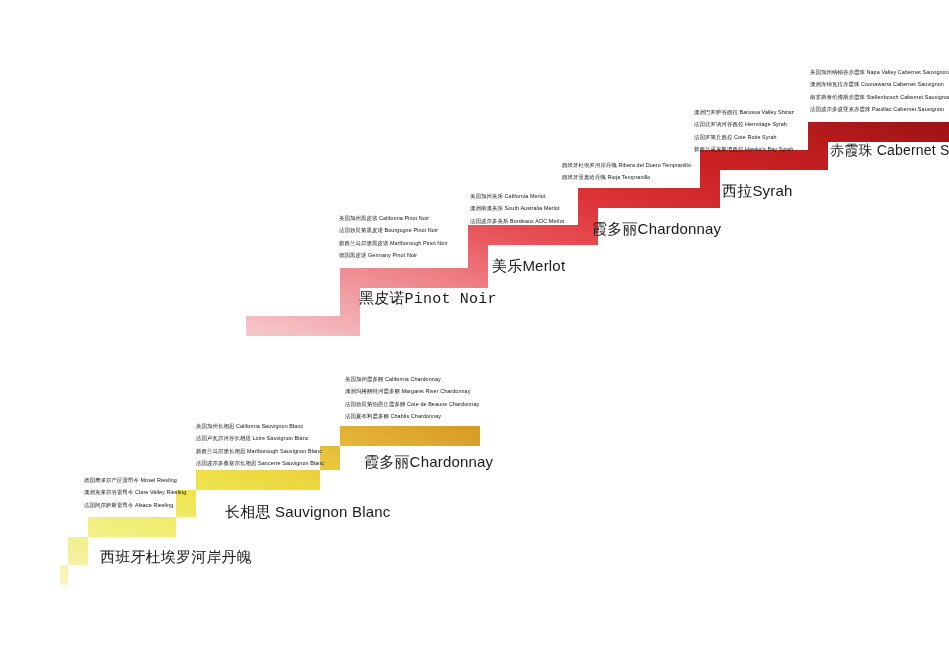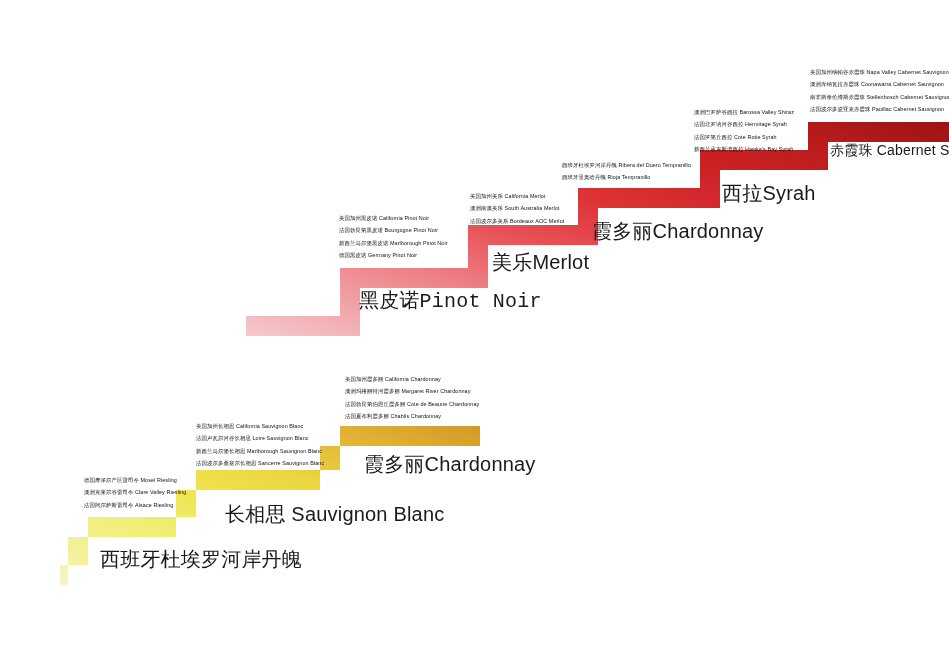--- a/index.html
+++ b/index.html
@@ -5,21 +5,21 @@
   html,body{margin:0;padding:0;}
   body{
     width:949px;height:660px;background:#ffffff;overflow:hidden;position:relative;
     font-family:"Liberation Sans","DejaVu Sans",sans-serif;
   }
   #stage{position:absolute;inset:0;width:949px;height:660px;}
   svg.ribbon{position:absolute;left:0;top:0;width:949px;height:660px;pointer-events:none;}
 
   .variety-label{
     position:absolute;white-space:nowrap;color:#1a1a1a;
-    font-size:20px;letter-spacing:.2px;line-height:1;
+    font-size:15px;letter-spacing:.2px;line-height:1;
   }
   .variety-label.small{font-size:14px;}
 
   .region-group{position:absolute;white-space:nowrap;}
   .region-line{
     font-size:5.4px;color:#111;line-height:1;margin-bottom:7px;white-space:nowrap;
     letter-spacing:.1px;
   }
   .region-line:last-child{margin-bottom:0;}
 </style>
@@ -104,21 +104,21 @@
 
   <div class="variety-label" style="left:359px;top:292px;font-family:Liberation Mono, monospace;">黑皮诺Pinot Noir</div>
 
   <div class="region-group" style="left:339px;top:216px;">
     <div class="region-line">美国加州黑皮诺 California Pinot Noir</div>
     <div class="region-line">法国勃艮第黑皮诺 Bourgogne Pinot Noir</div>
     <div class="region-line">新西兰马尔堡黑皮诺 Marlborough Pinot Noir</div>
     <div class="region-line">德国黑皮诺 Germany Pinot Noir</div>
   </div>
 
-  <div class="variety-label" style="left:492px;top:252px;">美乐Merlot</div>
+  <div class="variety-label" style="left:492px;top:258px;">美乐Merlot</div>
 
   <div class="region-group" style="left:470px;top:194px;">
     <div class="region-line">美国加州美乐 California Merlot</div>
     <div class="region-line">澳洲南澳美乐 South Australia Merlot</div>
     <div class="region-line">法国波尔多美乐 Bordeaux AOC Merlot</div>
   </div>
 
   <div class="variety-label" style="left:592px;top:221px;">霞多丽Chardonnay</div>
 
   <div class="region-group" style="left:562px;top:163px;">

